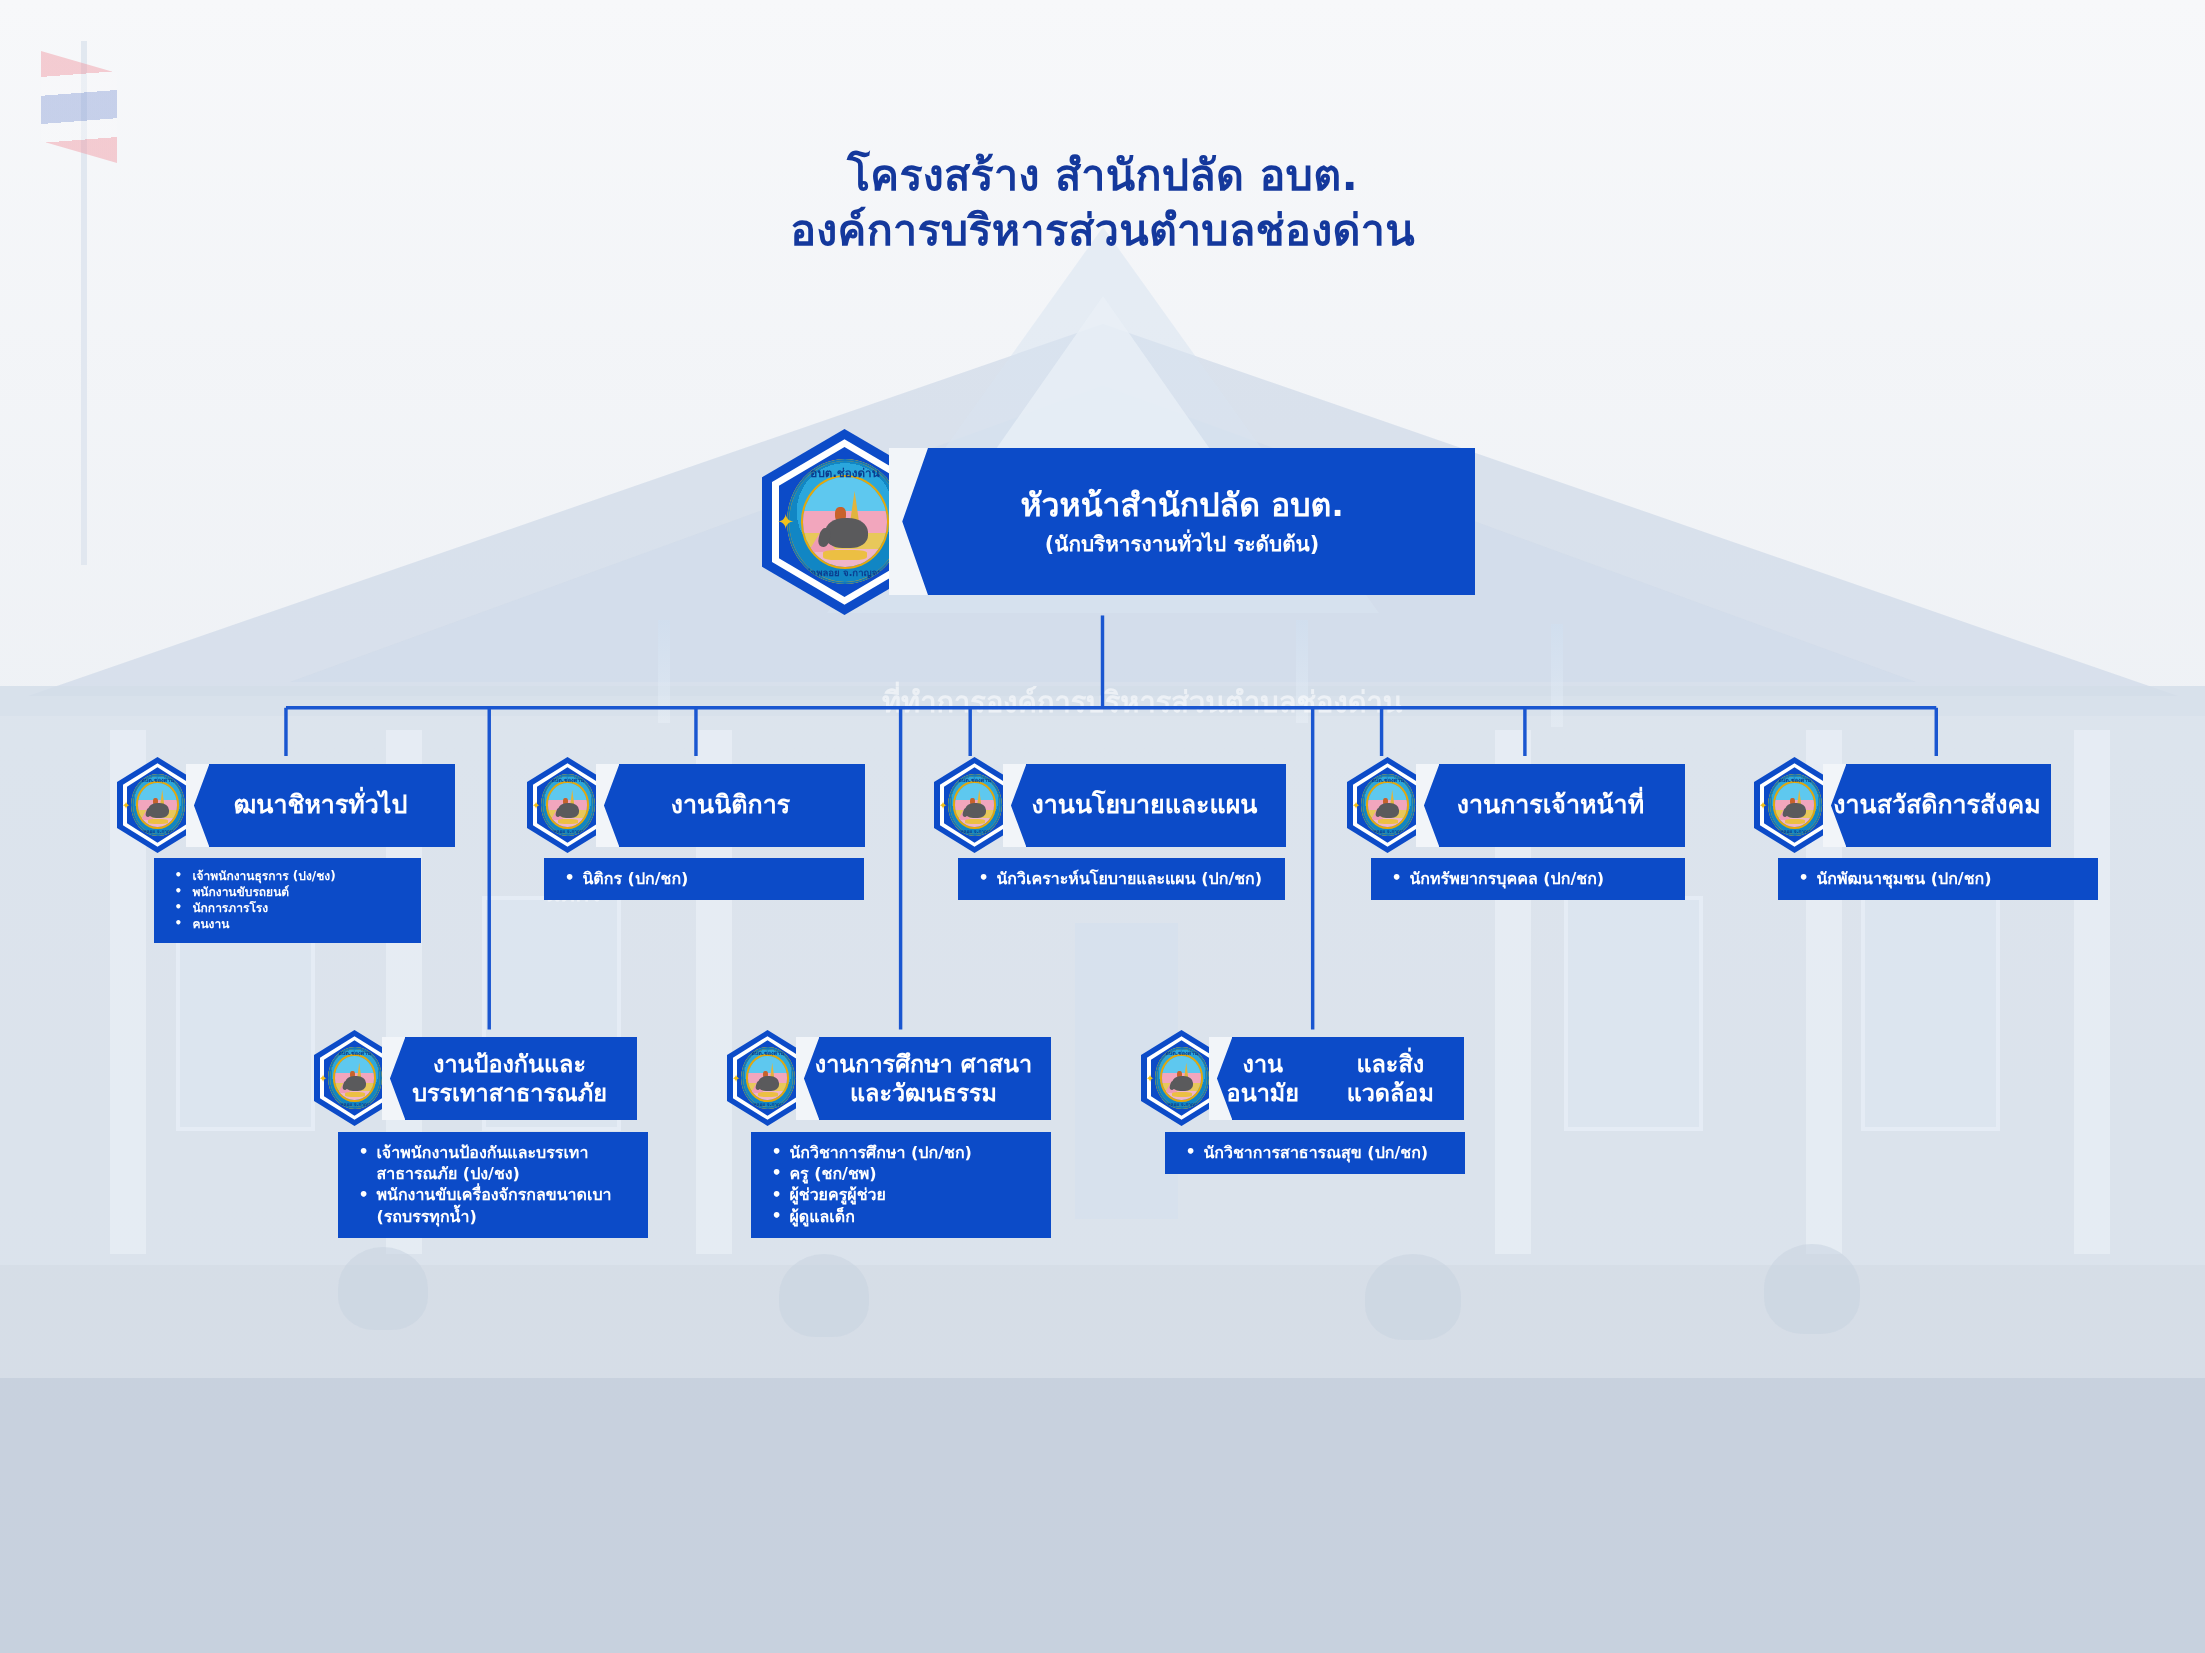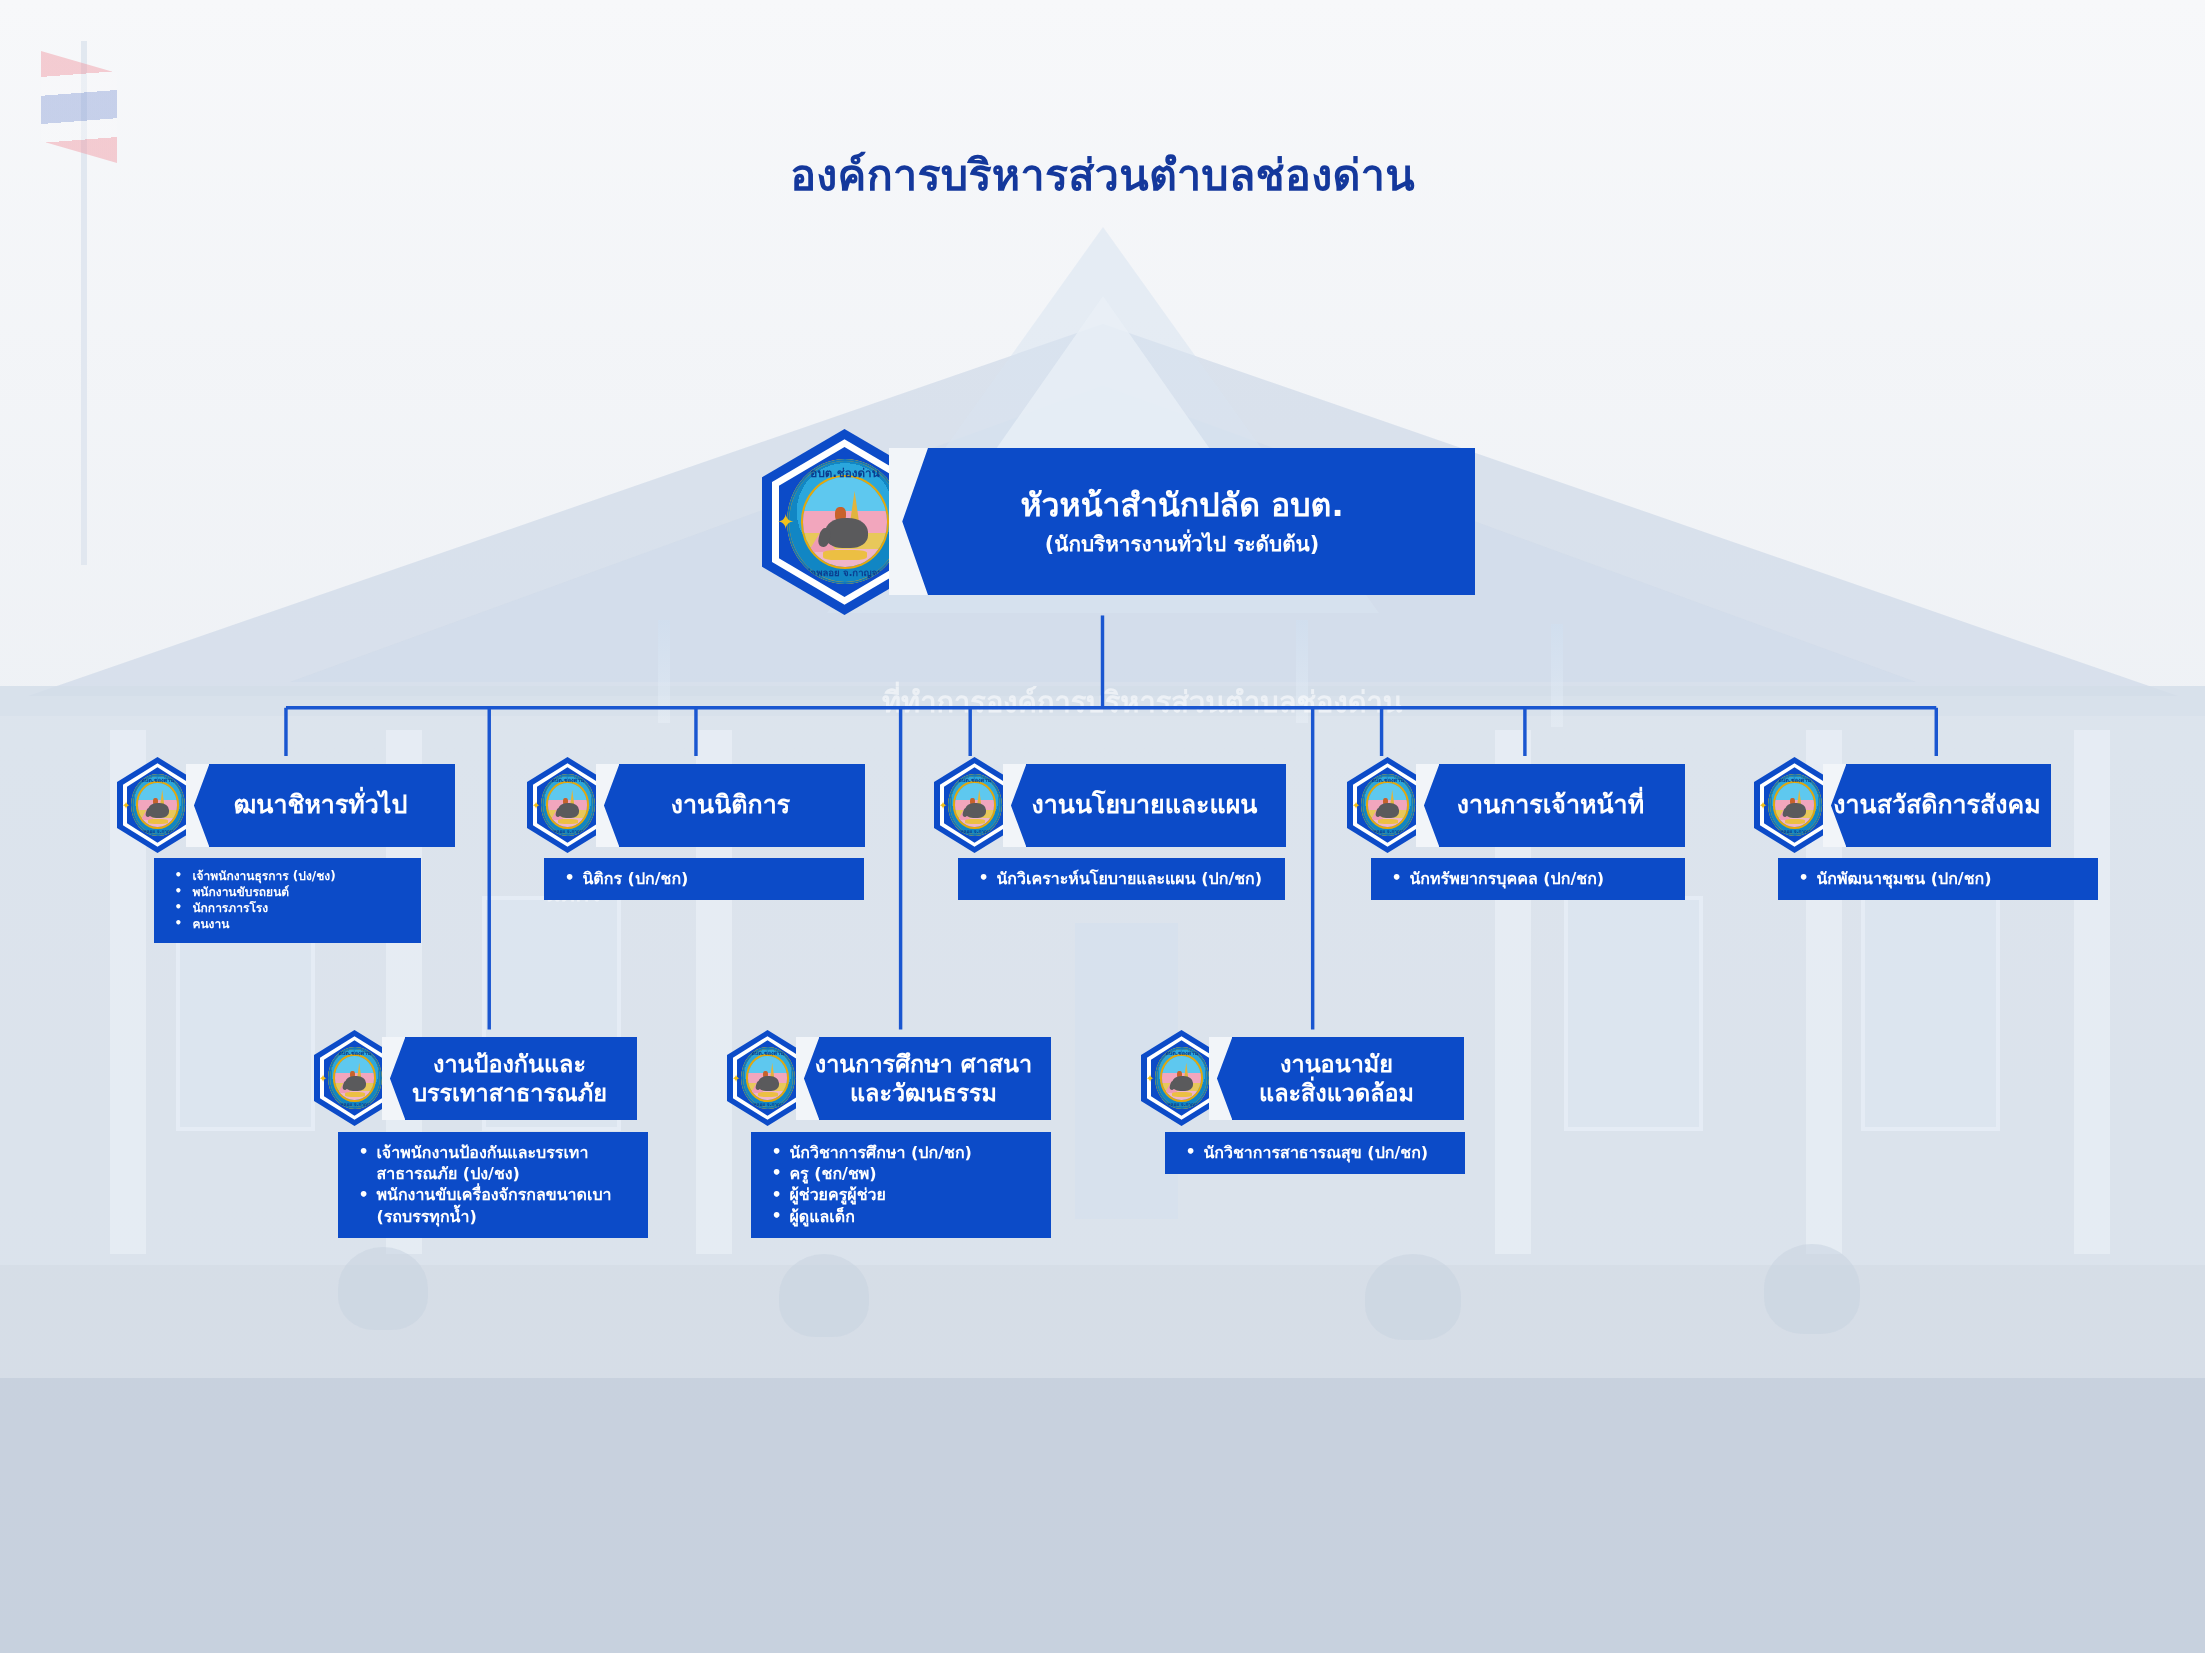--- a/index.html
+++ b/index.html
@@ -154,20 +154,21 @@
   <div class="bg-pennant" style="left:1296px;top:620px"></div>
   <div class="bg-pennant" style="left:1551px;top:624px"></div>
 
   <div class="bg-ghost-text" style="left:882px;top:679px;font-size:29px">ที่ทำการองค์การบริหารส่วนตำบลช่องด่าน</div>
   <div class="bg-ghost-text" style="left:544px;top:874px;font-size:23.4px;color:rgba(255,255,255,.5)">นิติกร</div>
 </div>
 
 <div id="chart">
 
   <div class="title">
+    <div>โครงสร้าง สำนักปลัด อบต.</div>
     <div>องค์การบริหารส่วนตำบลช่องด่าน</div>
   </div>
 
   <svg class="lines" viewBox="0 0 3200 2400">
     <g stroke="#1a56d0" stroke-width="5" fill="none">
 
       <path d="M1600 893 L1600 1027"></path>
 
       <path d="M415 1027 L2810 1027"></path>
 
@@ -450,21 +451,21 @@
             <div class="rider"></div>
             <div class="eleph"></div>
             <div class="base"></div>
           </div>
         <div class="txt-top" style="top:2.1px;font-size:5.5px">อบต.ช่องด่าน</div>
         <div class="txt-bot" style="bottom:1.4px;font-size:4.8px">อ.บ่อพลอย จ.กาญจนบุรี</div>
       </div>
       <div class="star" style="left:4.8px;top:43px;font-size:10.3px">✦</div>
       <div class="star" style="right:4.8px;top:43px;font-size:10.3px">✦</div>
     </div>
-    <div class="plate" style="left:1209px;top:1037px;width:255px;height:83px;font-size:23.4px;flex-direction:column">
+    <div class="plate" style="left:1209px;top:1037px;width:255px;height:83px;font-size:23.4px;flex-direction:row">
       <div>งานอนามัย</div>
       <div>และสิ่งแวดล้อม</div>
     </div>
     <div class="notch" style="left:1209px;top:1037px;width:23.4px;height:83px"></div>
     <div class="duty" style="left:1165px;top:1132px;width:300px;font-size:16px">
       <ul>
         <li>นักวิชาการสาธารณสุข (ปก/ชก)</li>
       </ul>
     </div>
   </div>

